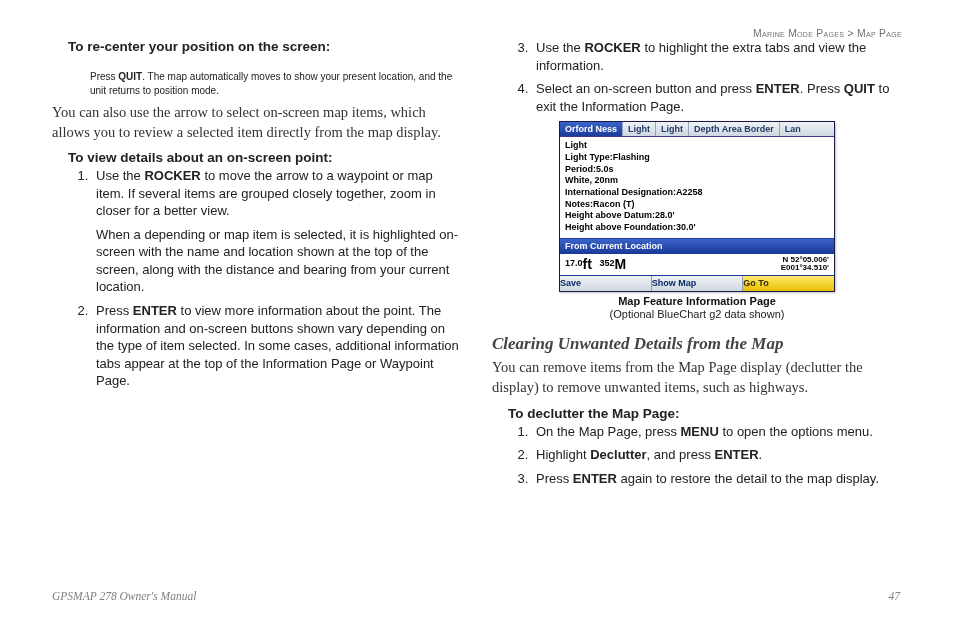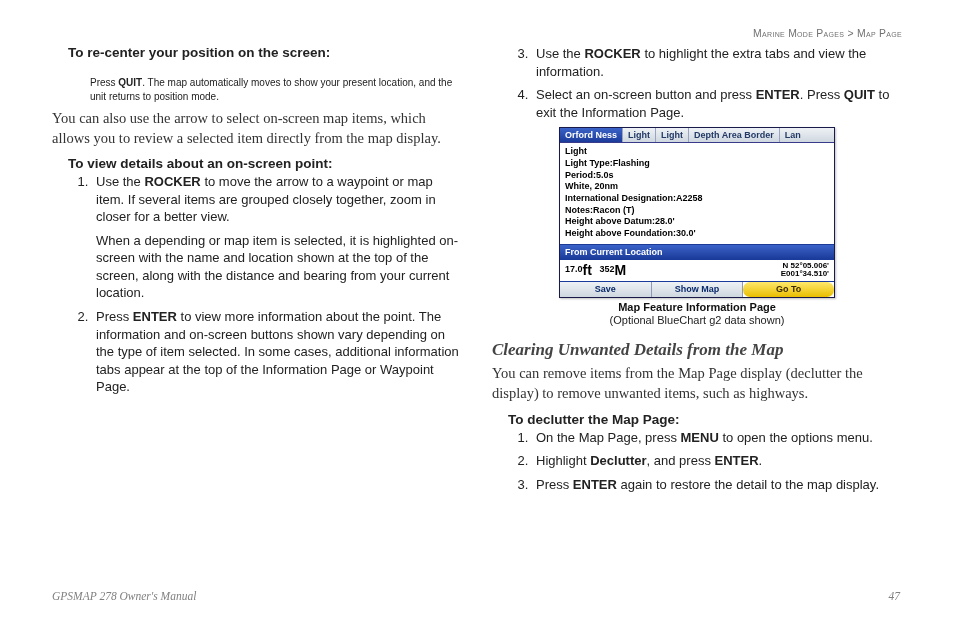--- a/index.html
+++ b/index.html
@@ -15,21 +15,20 @@
     box-sizing: border-box;
     padding: 28px 52px 0 52px;
     position: relative;
   }
   .breadcrumb {
     text-align: right;
     font-size: 10.4px;
     font-variant: small-caps;
     letter-spacing: 0.3px;
     color: #707070;
-    margin-bottom: 6px;
   }
   .breadcrumb .crumb-main { color: #707070; }
   .columns {
     display: flex;
     gap: 30px;
   }
   .col {
     flex: 1 1 0;
     min-width: 0;
   }
@@ -140,34 +139,34 @@
     font-size: 8px;
     line-height: 1.05;
   }
   .btn-row {
     display: flex;
     gap: 0;
     border-top: 1px solid #1b3b9a;
   }
   .dbtn {
     flex: 1;
-    text-align: center;
+    text-align: left;
     font-size: 9px;
     font-weight: bold;
     color: #0a2a6a;
     background: linear-gradient(#eef2f6,#cfd7df);
     padding: 2px 0 3px 0;
     border-right: 1px solid #8c9ab8;
   }
   .dbtn.hl {
     background: linear-gradient(#ffe86b,#e9be00);
     color: #3a2a00;
     border-right: none;
   }
-  .dbtn:last-child { border-right: none; border-radius: 7px; }
+  .dbtn:last-child { border-right: none; }
   .caption-b {
     text-align: center;
     font-size: 11px;
     font-weight: bold;
     margin-top: 3px;
     color: #111;
   }
   .caption-s {
     text-align: center;
     font-size: 11px;

